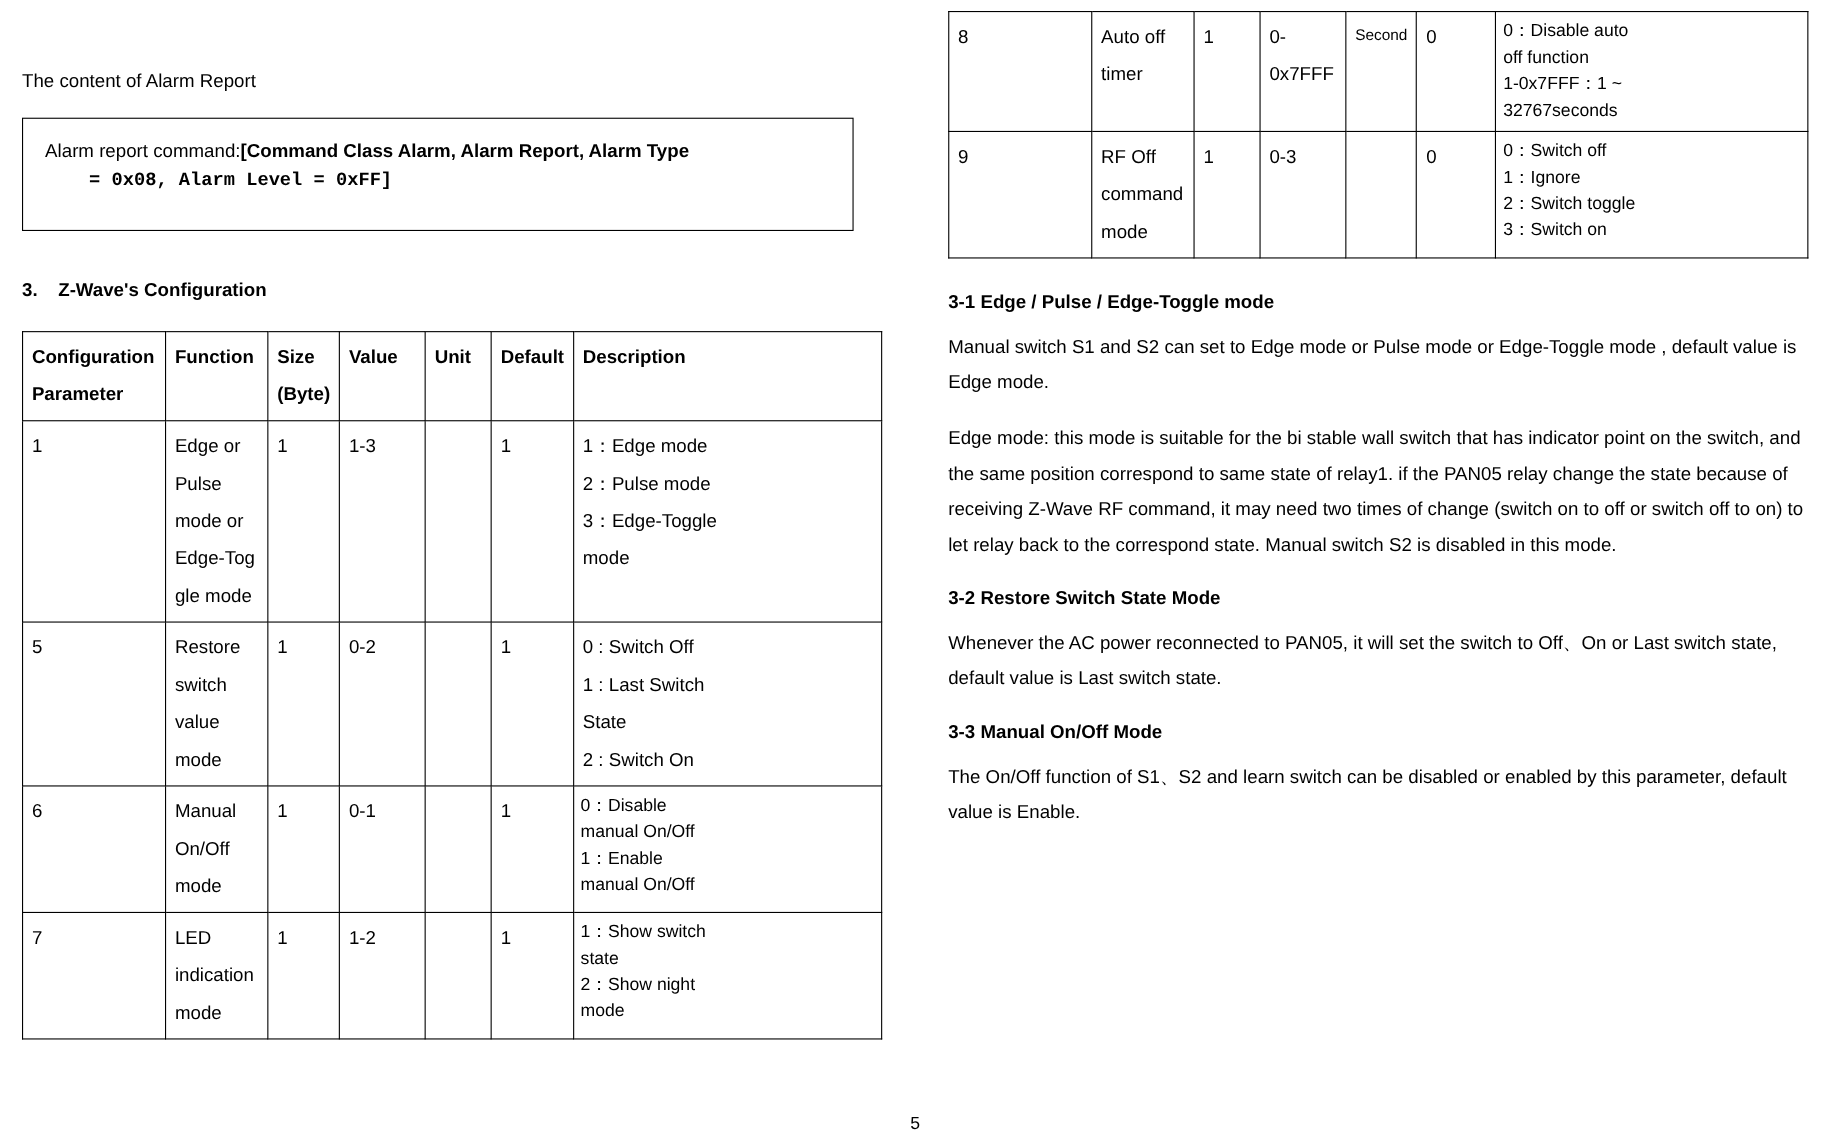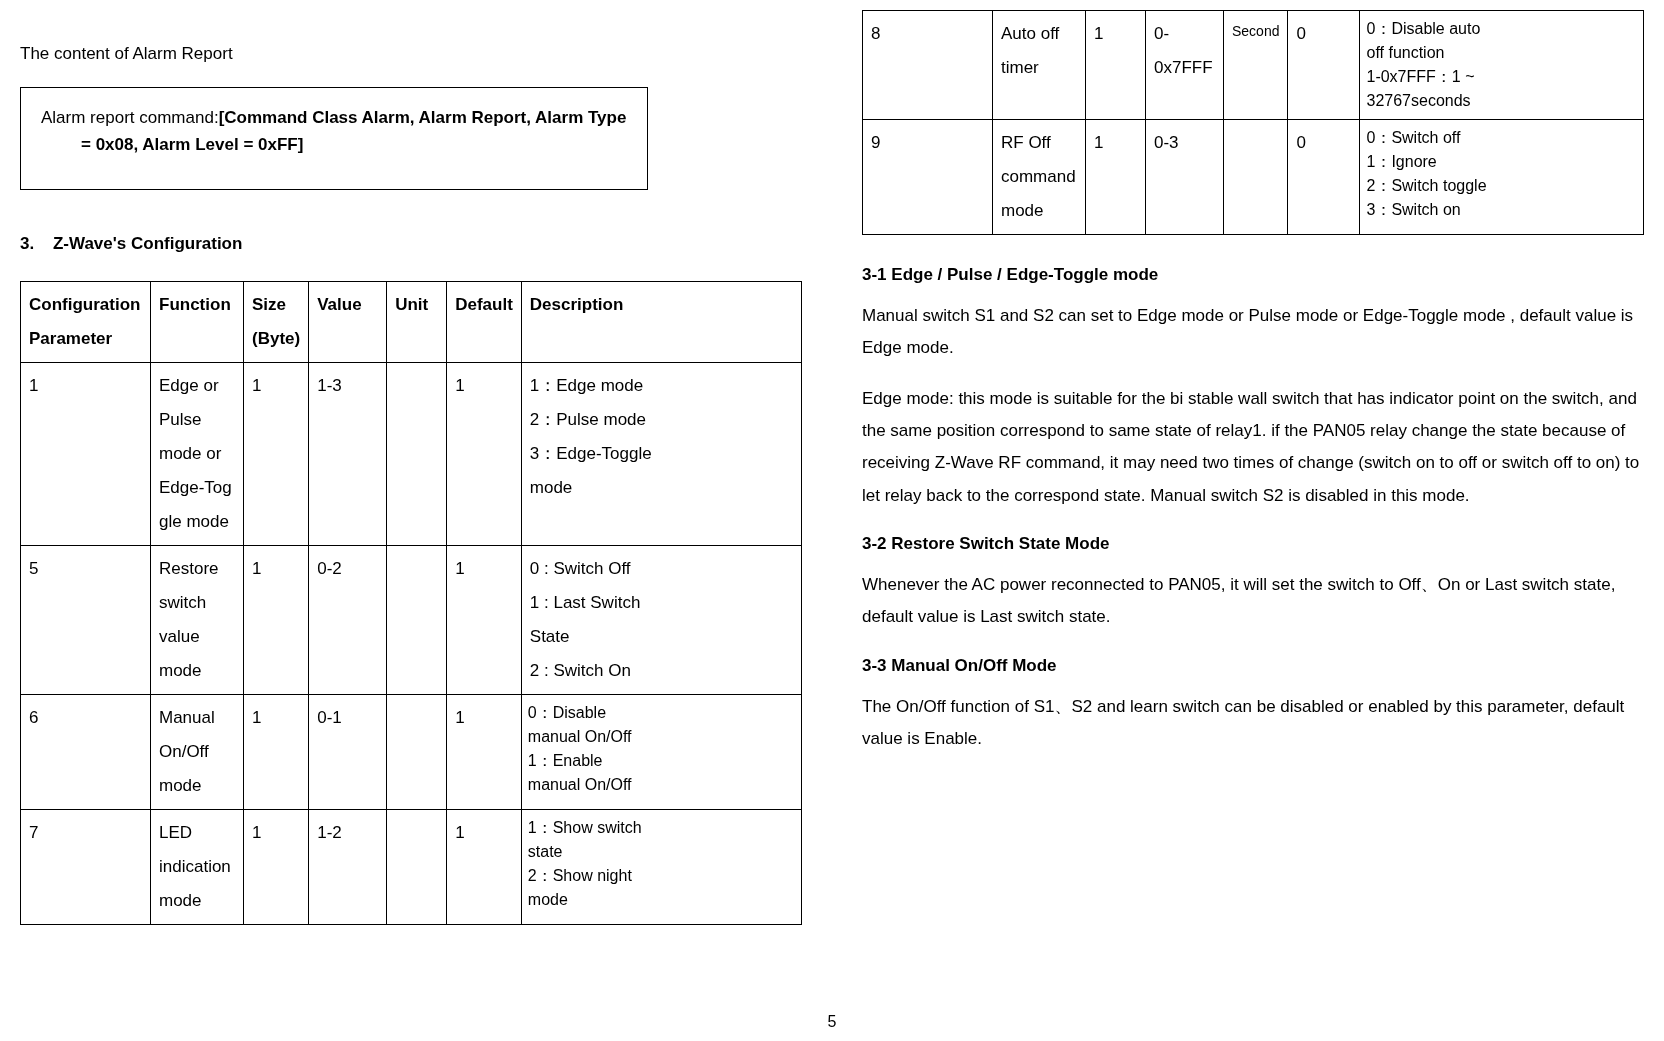--- a/index.html
+++ b/index.html
@@ -17,30 +17,30 @@
     height: 1041px;
     position: relative;
     display: flex;
     gap: 40px;
     padding: 0 20px;
   }
   .col {
     flex: 1;
     padding-top: 10px;
   }
-  .col-left { padding-right: 10px; }
+  .col-left { padding-right: 10px; margin-top: 20px; }
   .col-right { padding-left: 10px; }
   .alarm-box {
     border: 1px solid #000;
     padding: 16px 20px 30px 20px;
     margin: 20px 0 40px 0;
-    width: 628px;
+    width: 756px;
   }
   .alarm-box .cmd-bold { font-weight: bold; }
-  .alarm-line2 { padding-left: 40px; }
+  .alarm-line2 { padding-left: 40px; font-family: Liberation Mono, monospace; }
   .section-title { font-weight: bold; margin: 20px 0; }
   .section-title-num { font-weight: bold; display: inline-block; margin-right: 14px; }
   table.config {
     border-collapse: collapse;
     width: 100%;
     margin-top: 24px;
   }
   table.config th, table.config td {
     border: 1px solid #000;
     padding: 6px 8px;

